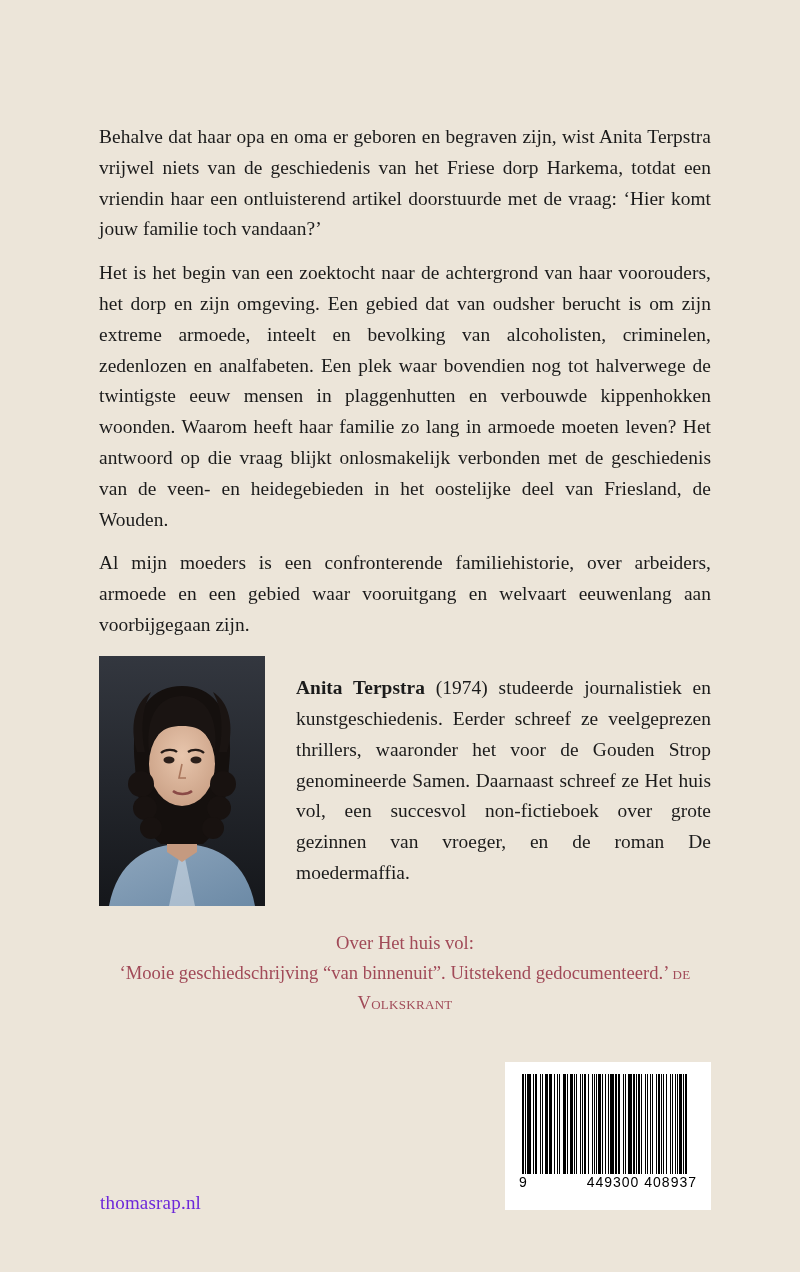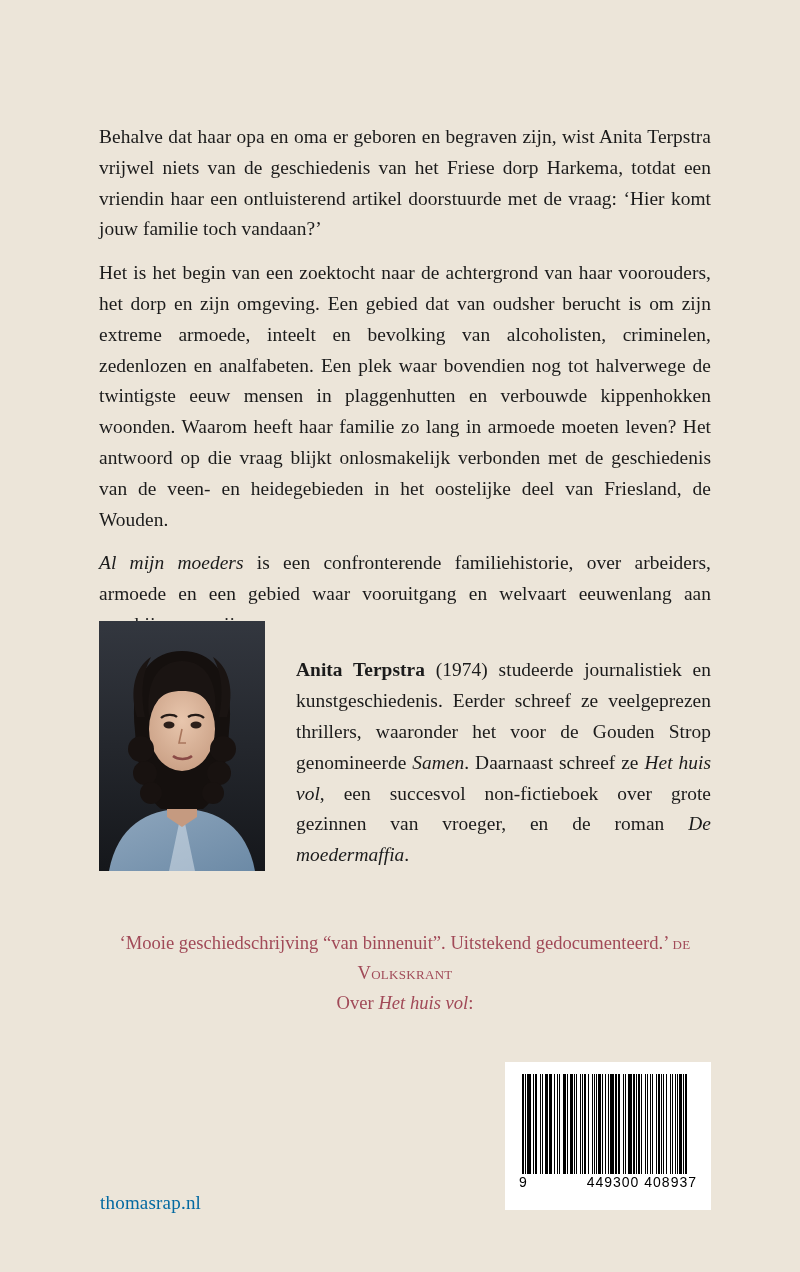--- a/index.html
+++ b/index.html
@@ -32,30 +32,29 @@
     line-height: 30.8px;
     margin: 0 0 13px 0;
     text-align: justify;
     text-justify: inter-word;
     letter-spacing: 0.05px;
   }
   p.body-par:last-child {
     margin-bottom: 0;
   }
   .italic {
-    font-style: italic;
   }
   
   .author-block {
     position: absolute;
     left: 99px;
-    top: 621px;
+    top: 656px;
     width: 612px;
     display: flex;
-    align-items: flex-end;
+    align-items: center;
   }
   .author-photo {
     width: 166px;
     height: 250px;
     flex: 0 0 166px;
     position: relative;
     overflow: hidden;
     background: #20232a;
   }
   .author-photo svg {
@@ -124,21 +123,21 @@
     letter-spacing: 1px;
     display: flex;
     justify-content: space-between;
     color: #000;
   }
   .publisher {
     position: absolute;
     left: 100px;
     top: 1192px;
     font-size: 19px;
-    color: #0369a1;
+    color: #6d28d9;
     letter-spacing: 0.2px;
   }
 </style>
 </head>
 <body>
 
 <div class="page">
 
   <div class="content">
     <p class="body-par">Behalve dat haar opa en oma er geboren en begraven zijn, wist Anita Terpstra vrijwel niets van de geschiedenis van het Friese dorp Harkema, totdat een vriendin haar een ontluisterend artikel doorstuurde met de vraag: ‘Hier komt jouw familie toch vandaan?’</p>
@@ -192,22 +191,22 @@
         <path d="M83 108 L80 122 L87 122" stroke="#a9765c" stroke-width="1.6" fill="none"></path>
         <path d="M74 135 C79 139 88 139 93 135" stroke="#8a4a46" stroke-width="2.6" fill="none"></path>
       </svg>
     </div>
     <div class="author-text">
       <b>Anita Terpstra</b><span> (1974) </span><span>studeerde journalistiek en kunstgeschiedenis. Eerder schreef ze veelgeprezen thrillers, waaronder het voor de Gouden Strop genomineerde </span><span class="italic">Samen</span><span>. Daarnaast schreef ze </span><span class="italic">Het huis vol</span><span>, een succesvol non-fictieboek over grote gezinnen van vroeger, en de roman </span><span class="italic">De moedermaffia</span><span>.</span>
     </div>
   </div>
 
   <div class="quote-block">
+    <div><span>Over </span><span class="italic">Het huis vol</span><span>:</span></div>
     <div><span>‘Mooie geschiedschrijving “van binnenuit”. Uitstekend gedocumenteerd.’ </span><span class="src">de Volkskrant</span></div>
-    <div><span>Over </span><span class="italic">Het huis vol</span><span>:</span></div>
   </div>
 
   <div class="barcode-box">
     <div class="barcode-inner" id="barcode-bars">
         <span class="bar" style="width: 1.9px; background: rgb(0, 0, 0);"></span>
         <span class="bar" style="width: 0.95px; background: transparent;"></span>
         <span class="bar" style="width: 0.95px; background: rgb(0, 0, 0);"></span>
         <span class="bar" style="width: 0.95px; background: transparent;"></span>
         <span class="bar" style="width: 2.85px; background: rgb(0, 0, 0);"></span>
         <span class="bar" style="width: 0.95px; background: transparent;"></span>

